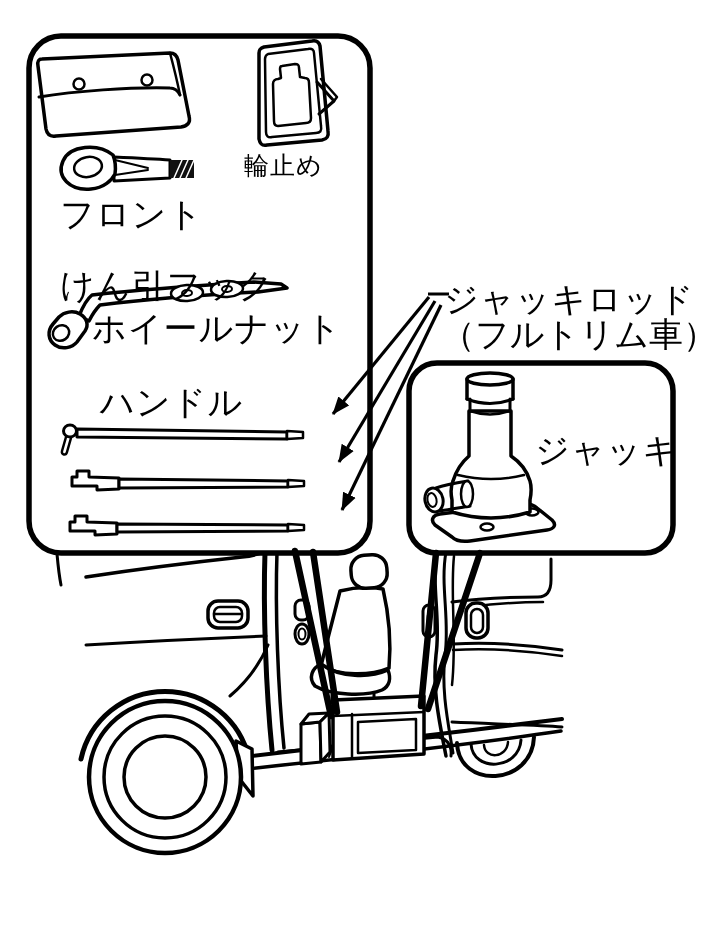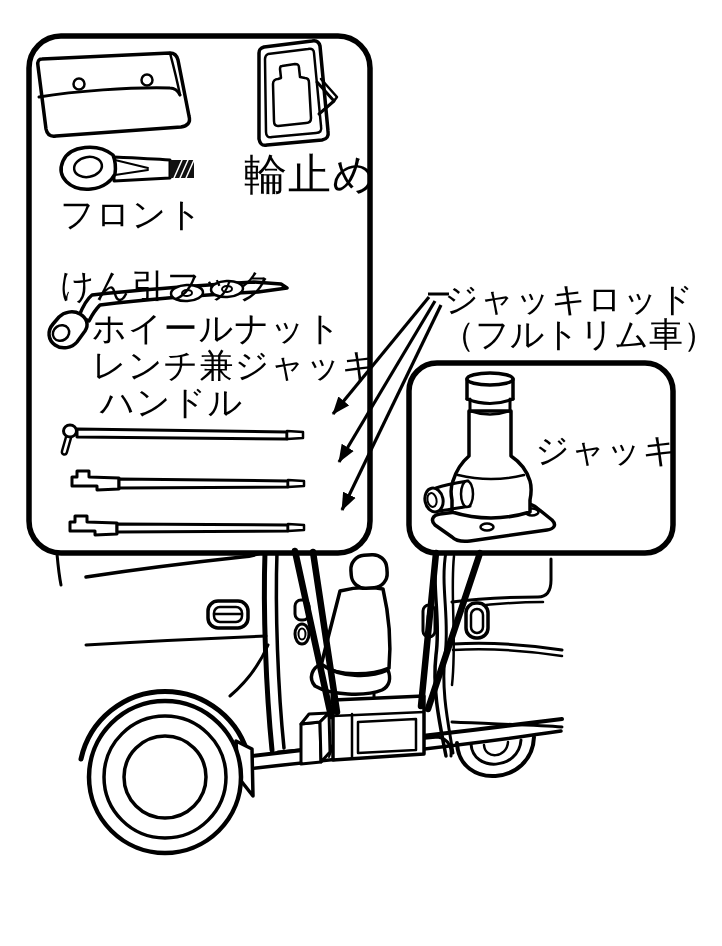--- a/index.html
+++ b/index.html
@@ -210,26 +210,25 @@
   </g>
 
   <g stroke="#000" stroke-width="3.2" fill="none">
     <path d="M428,294 L449,294" stroke-width="3"></path>
     <path d="M429,297 L333,414" marker-end="url(#ah)"></path>
     <path d="M435,301 L339,462" marker-end="url(#ah)"></path>
     <path d="M441,305 L342,510" marker-end="url(#ah)"></path>
   </g>
 </svg>
 
-  <div class="lbl" style="left:244px;top:153px;font-size:43px;">輪止め</div>
+  <div class="lbl" style="left:244px;top:153px;font-size:25px;">輪止め</div>
 
   <div class="lbl" style="left:60px;top:197px;text-align:center;">フロント</div>
   <div class="lbl" style="left:60px;top:232px;margin-top:36px;">けん引フック</div>
 
   <div class="lbl" style="left:92px;top:311px;">ホイールナット</div>
-  <div class="lbl" style="left:92px;top:348px;">レンチ兼ジャッキ</div>
   <div class="lbl" style="left:100px;top:385px;">ハンドル</div>
 
   <div class="lbl" style="left:444px;top:282px;">ジャッキロッド</div>
   <div class="lbl" style="left:441px;top:317px;letter-spacing:0;">（フルトリム車）</div>
 
   <div class="lbl" style="left:535px;top:433px;">ジャッキ</div>
 </div>
 
 </body></html>

